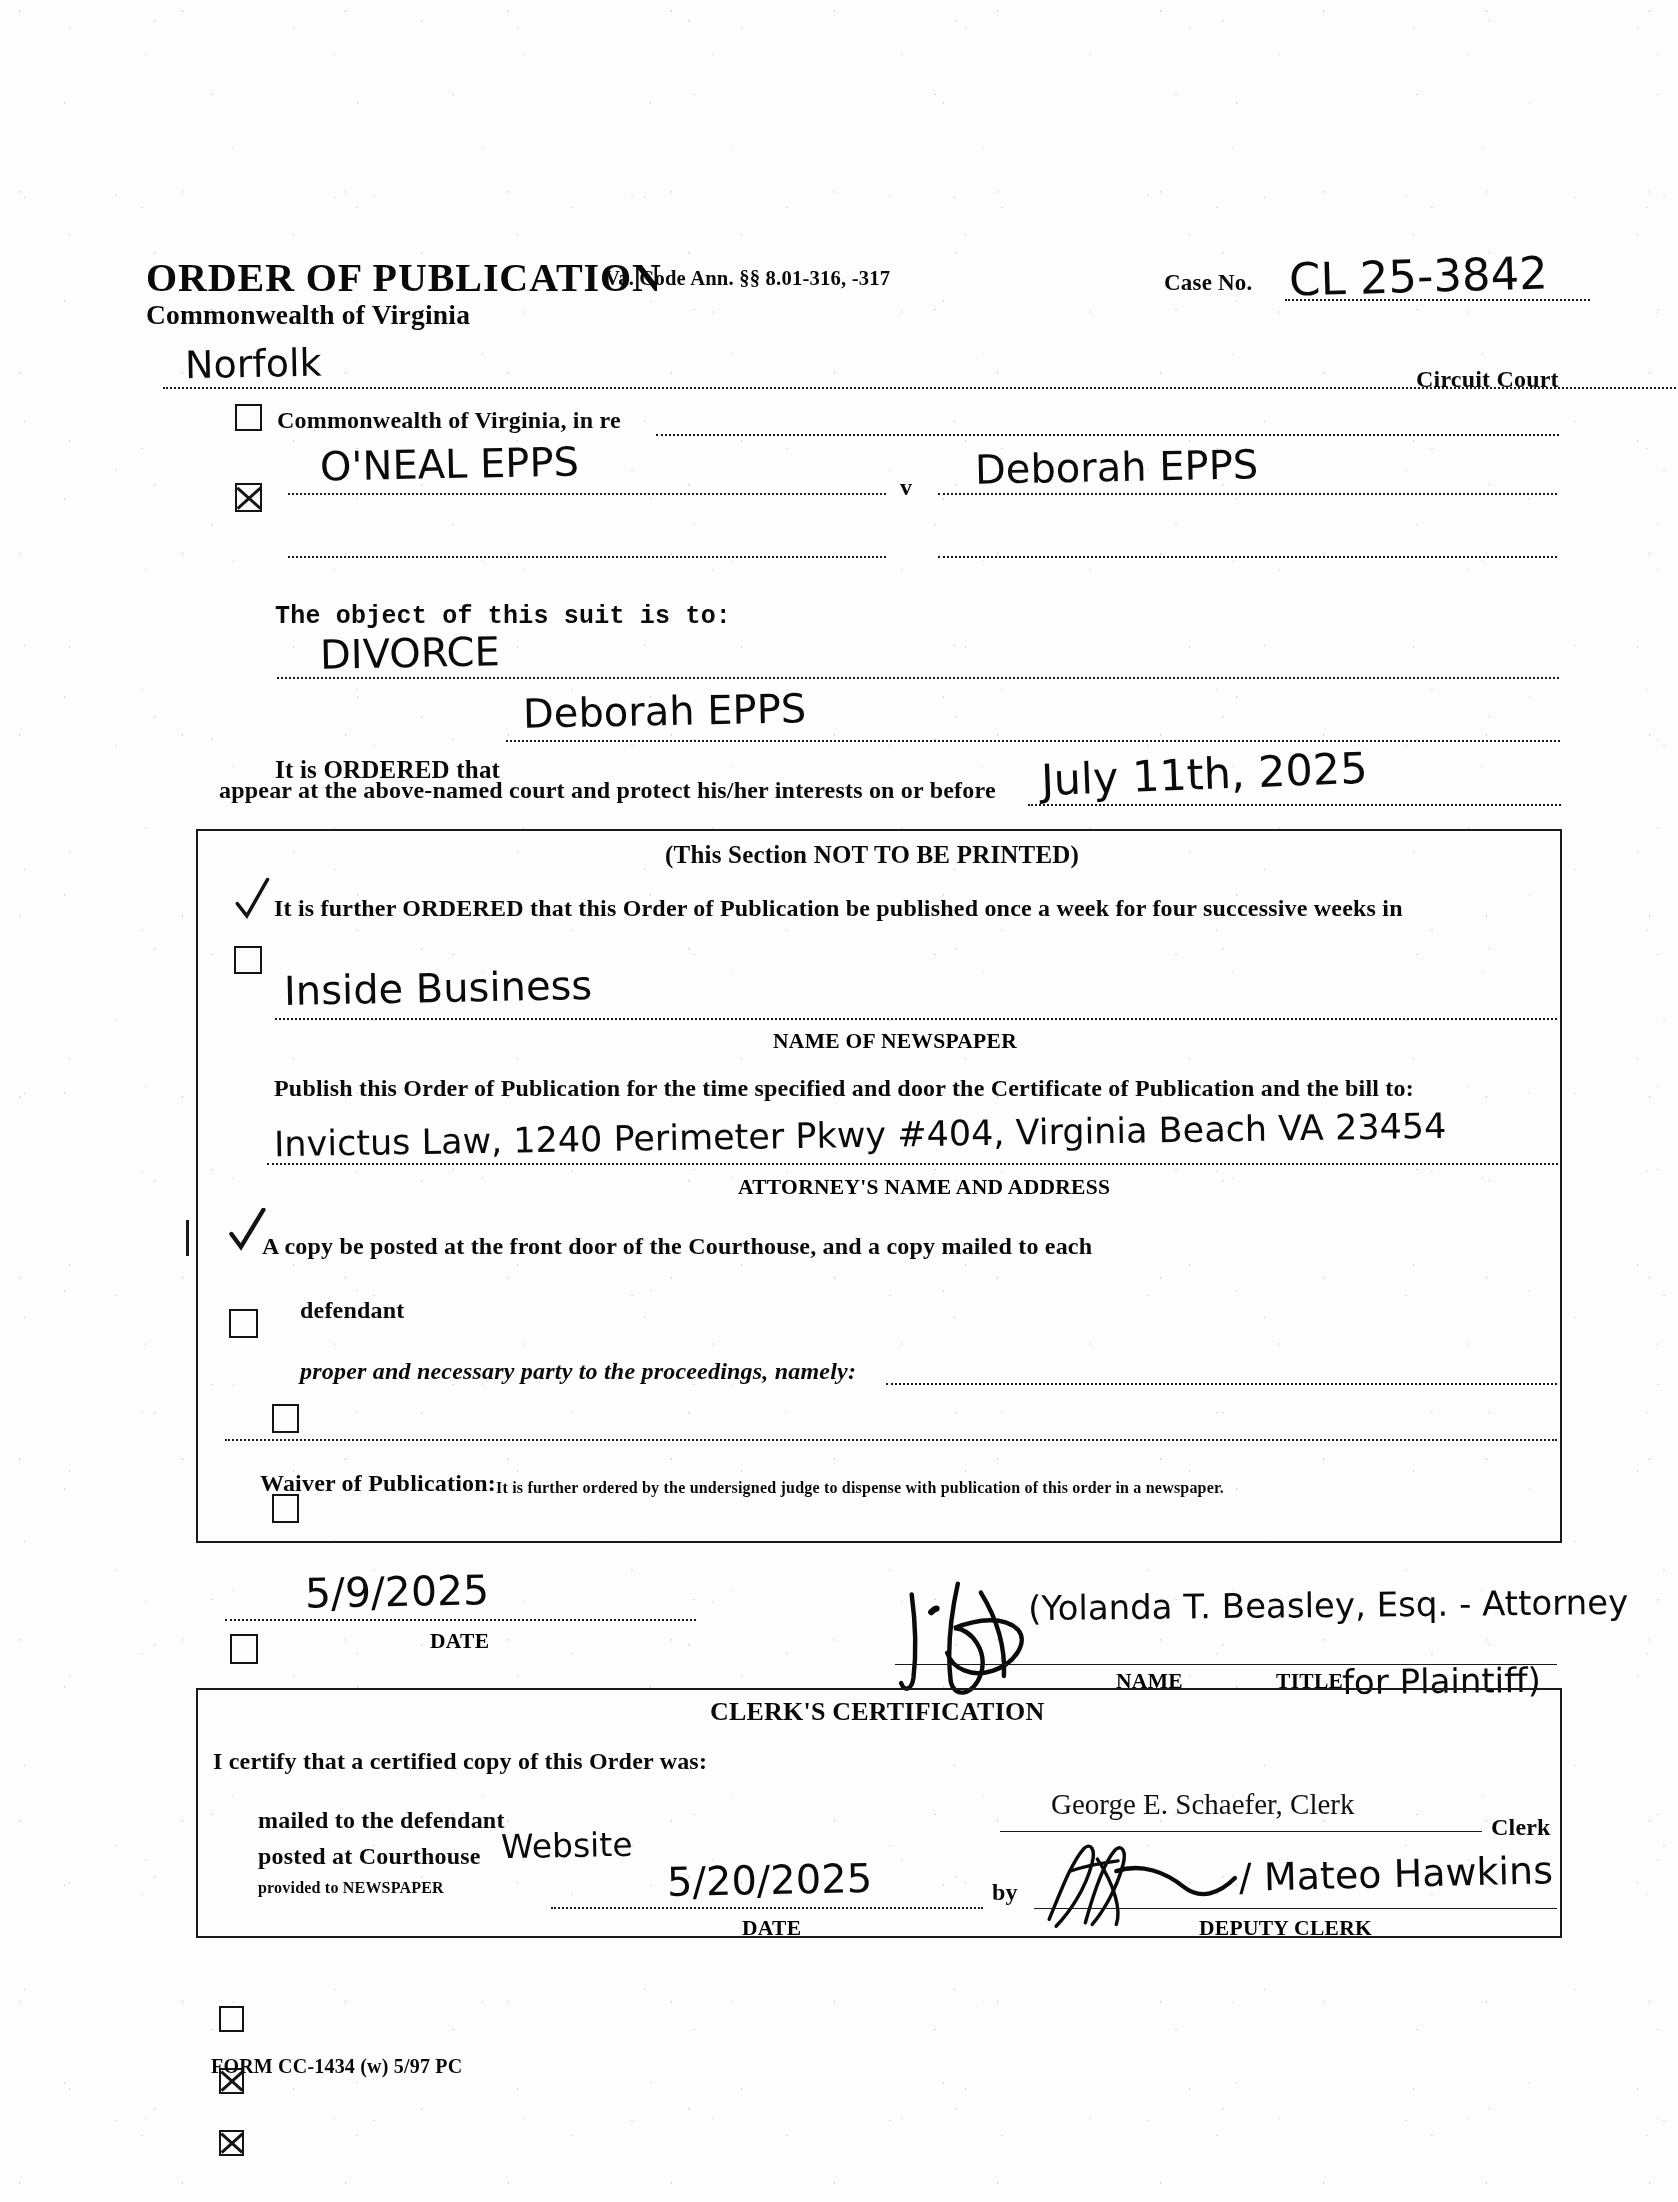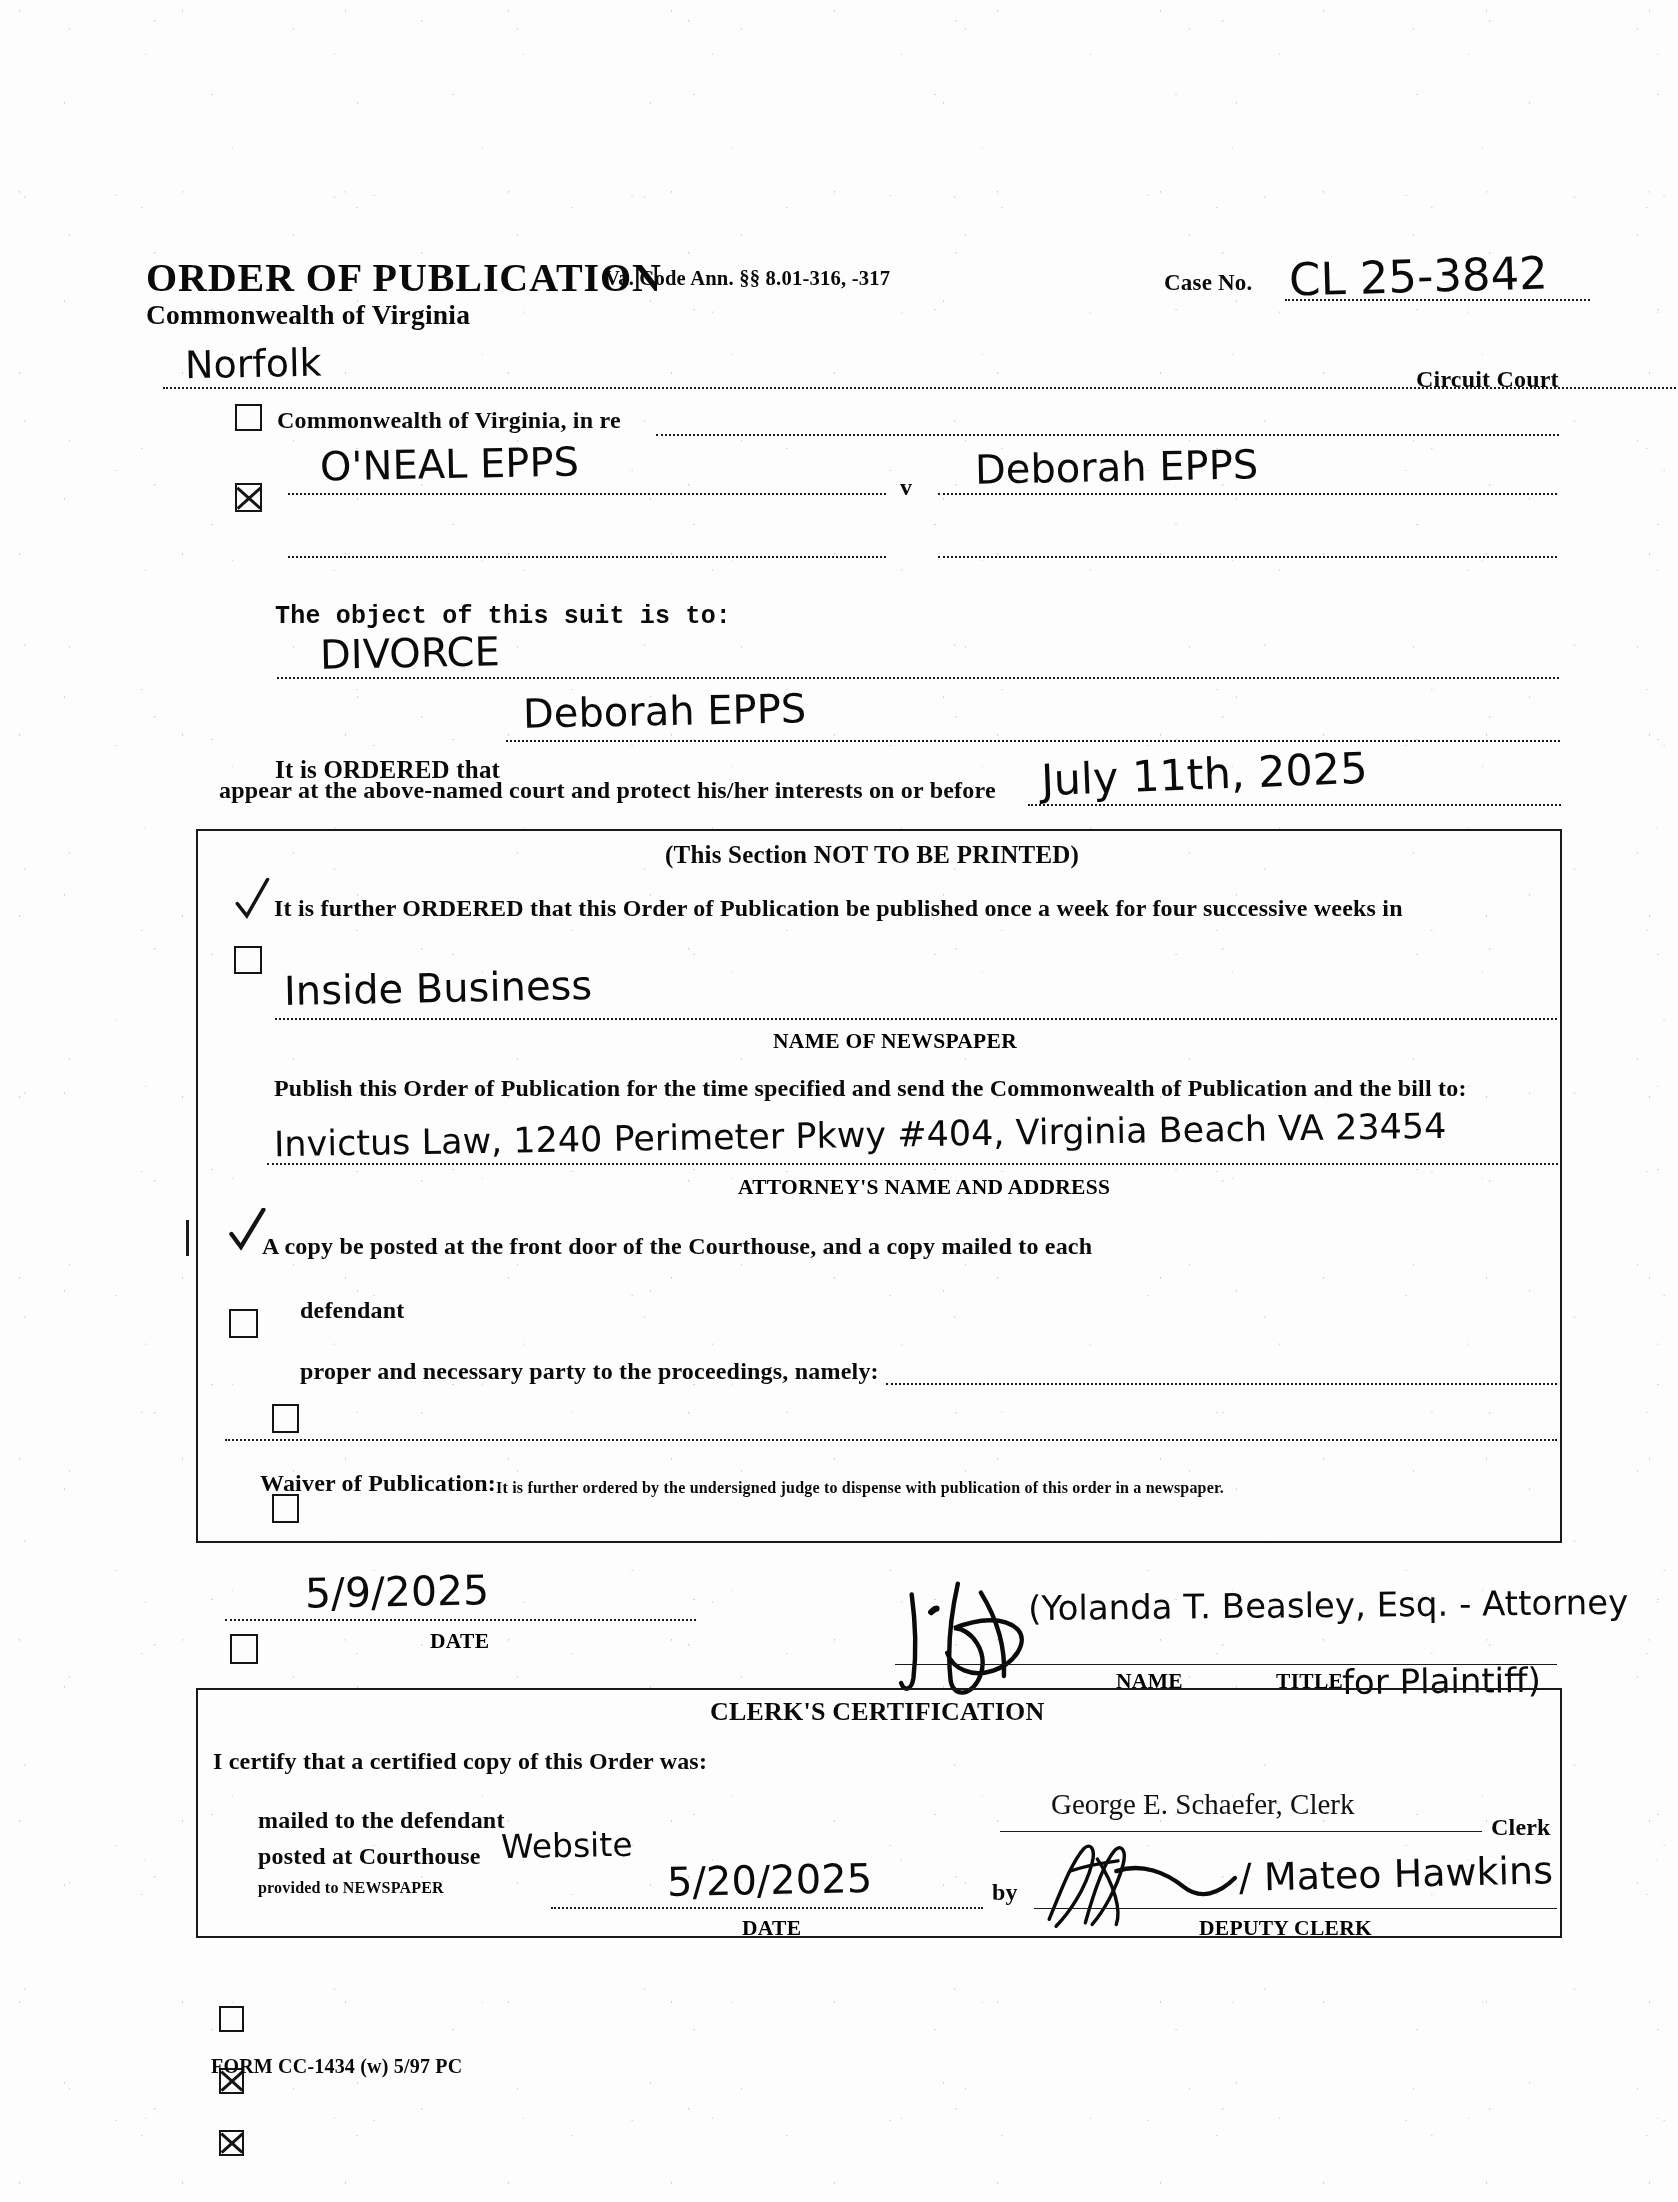--- a/index.html
+++ b/index.html
@@ -166,37 +166,37 @@
   <div class="abs cbox" style="left:234px; top:890px; width:27.5px; height:28px;"></div>
   <svg class="abs checkmark sig" viewBox="0 0 46 52" style="left:232px; top:876px;">
     <path d="M6 32 L17 46 L41 4" stroke="#141414" stroke-width="4" fill="none" stroke-linecap="round"></path>
   </svg>
   <div class="abs print" style="left:274px; top:895px; font-size:24px;">It is further ORDERED that this Order of Publication be published once a week for four successive weeks in</div>
 
   <div class="abs dots" style="left:275px; top:1018px; width:1282px;"></div>
   <div class="abs hand" style="left:284px; top:965px; font-size:40px;">Inside Business</div>
   <div class="abs caption" style="left:773px; top:1029px; font-size:21.5px;">NAME OF NEWSPAPER</div>
 
-  <div class="abs print" style="left:274px; top:1075px; font-size:24px;">Publish this Order of Publication for the time specified and send the Commonwealth of Publication and the bill to:</div>
+  <div class="abs print" style="left:274px; top:1075px; font-size:24px;">Publish this Order of Publication for the time specified and door the Certificate of Publication and the bill to:</div>
 
   <div class="abs dots" style="left:267px; top:1163px; width:1291px;"></div>
   <div class="abs hand" style="left:274px; top:1115px; font-size:35px; transform:rotate(-0.9deg);">Invictus Law, 1240 Perimeter Pkwy #404, Virginia Beach VA 23454</div>
   <div class="abs caption" style="left:738px; top:1175px; font-size:21.5px;">ATTORNEY'S NAME AND ADDRESS</div>
 
   <div class="abs cbox" style="left:229px; top:1225px; width:29px; height:29px;"></div>
   <svg class="abs checkmark sig" viewBox="0 0 46 52" style="left:227px; top:1208px;">
     <path d="M5 30 L16 45 L42 2" stroke="#141414" stroke-width="5" fill="none" stroke-linecap="round"></path>
   </svg>
   <div class="abs print" style="left:262px; top:1233px; font-size:24px;">A copy be posted at the front door of the Courthouse, and a copy mailed to each</div>
 
   <div class="abs cbox" style="left:272px; top:1291px; width:27px; height:29px;"></div>
   <div class="abs print" style="left:300px; top:1297px; font-size:24px;">defendant</div>
 
   <div class="abs cbox" style="left:272px; top:1352px; width:27px; height:29px;"></div>
-  <div class="abs print" style="left:300px; top:1358px; font-size:24px;">proper and necessary party to the proceedings, namely:</div>
+  <div class="abs print" style="left:300px; top:1358px; font-size:24px;font-style:italic;">proper and necessary party to the proceedings, namely:</div>
   <div class="abs dots" style="left:886px; top:1383px; width:671px;"></div>
   <div class="abs dots" style="left:225px; top:1439px; width:1332px;"></div>
 
   <div class="abs cbox" style="left:230px; top:1463px; width:28px; height:30px;"></div>
   <div class="abs print" style="left:260px; top:1470px; font-size:24px;">Waiver of Publication:</div>
   <div class="abs print" style="left:496px; top:1470px; font-size:16px; width:1071px; line-height:36px;">It is further ordered by the undersigned judge to dispense with publication of this order in a newspaper.</div>
 
   <div class="abs dots" style="left:225px; top:1619px; width:471px;"></div>
   <div class="abs hand" style="left:305px; top:1568px; font-size:41px;">5/9/2025</div>
   <div class="abs caption" style="left:430px; top:1629px; font-size:21.5px;">DATE</div>

